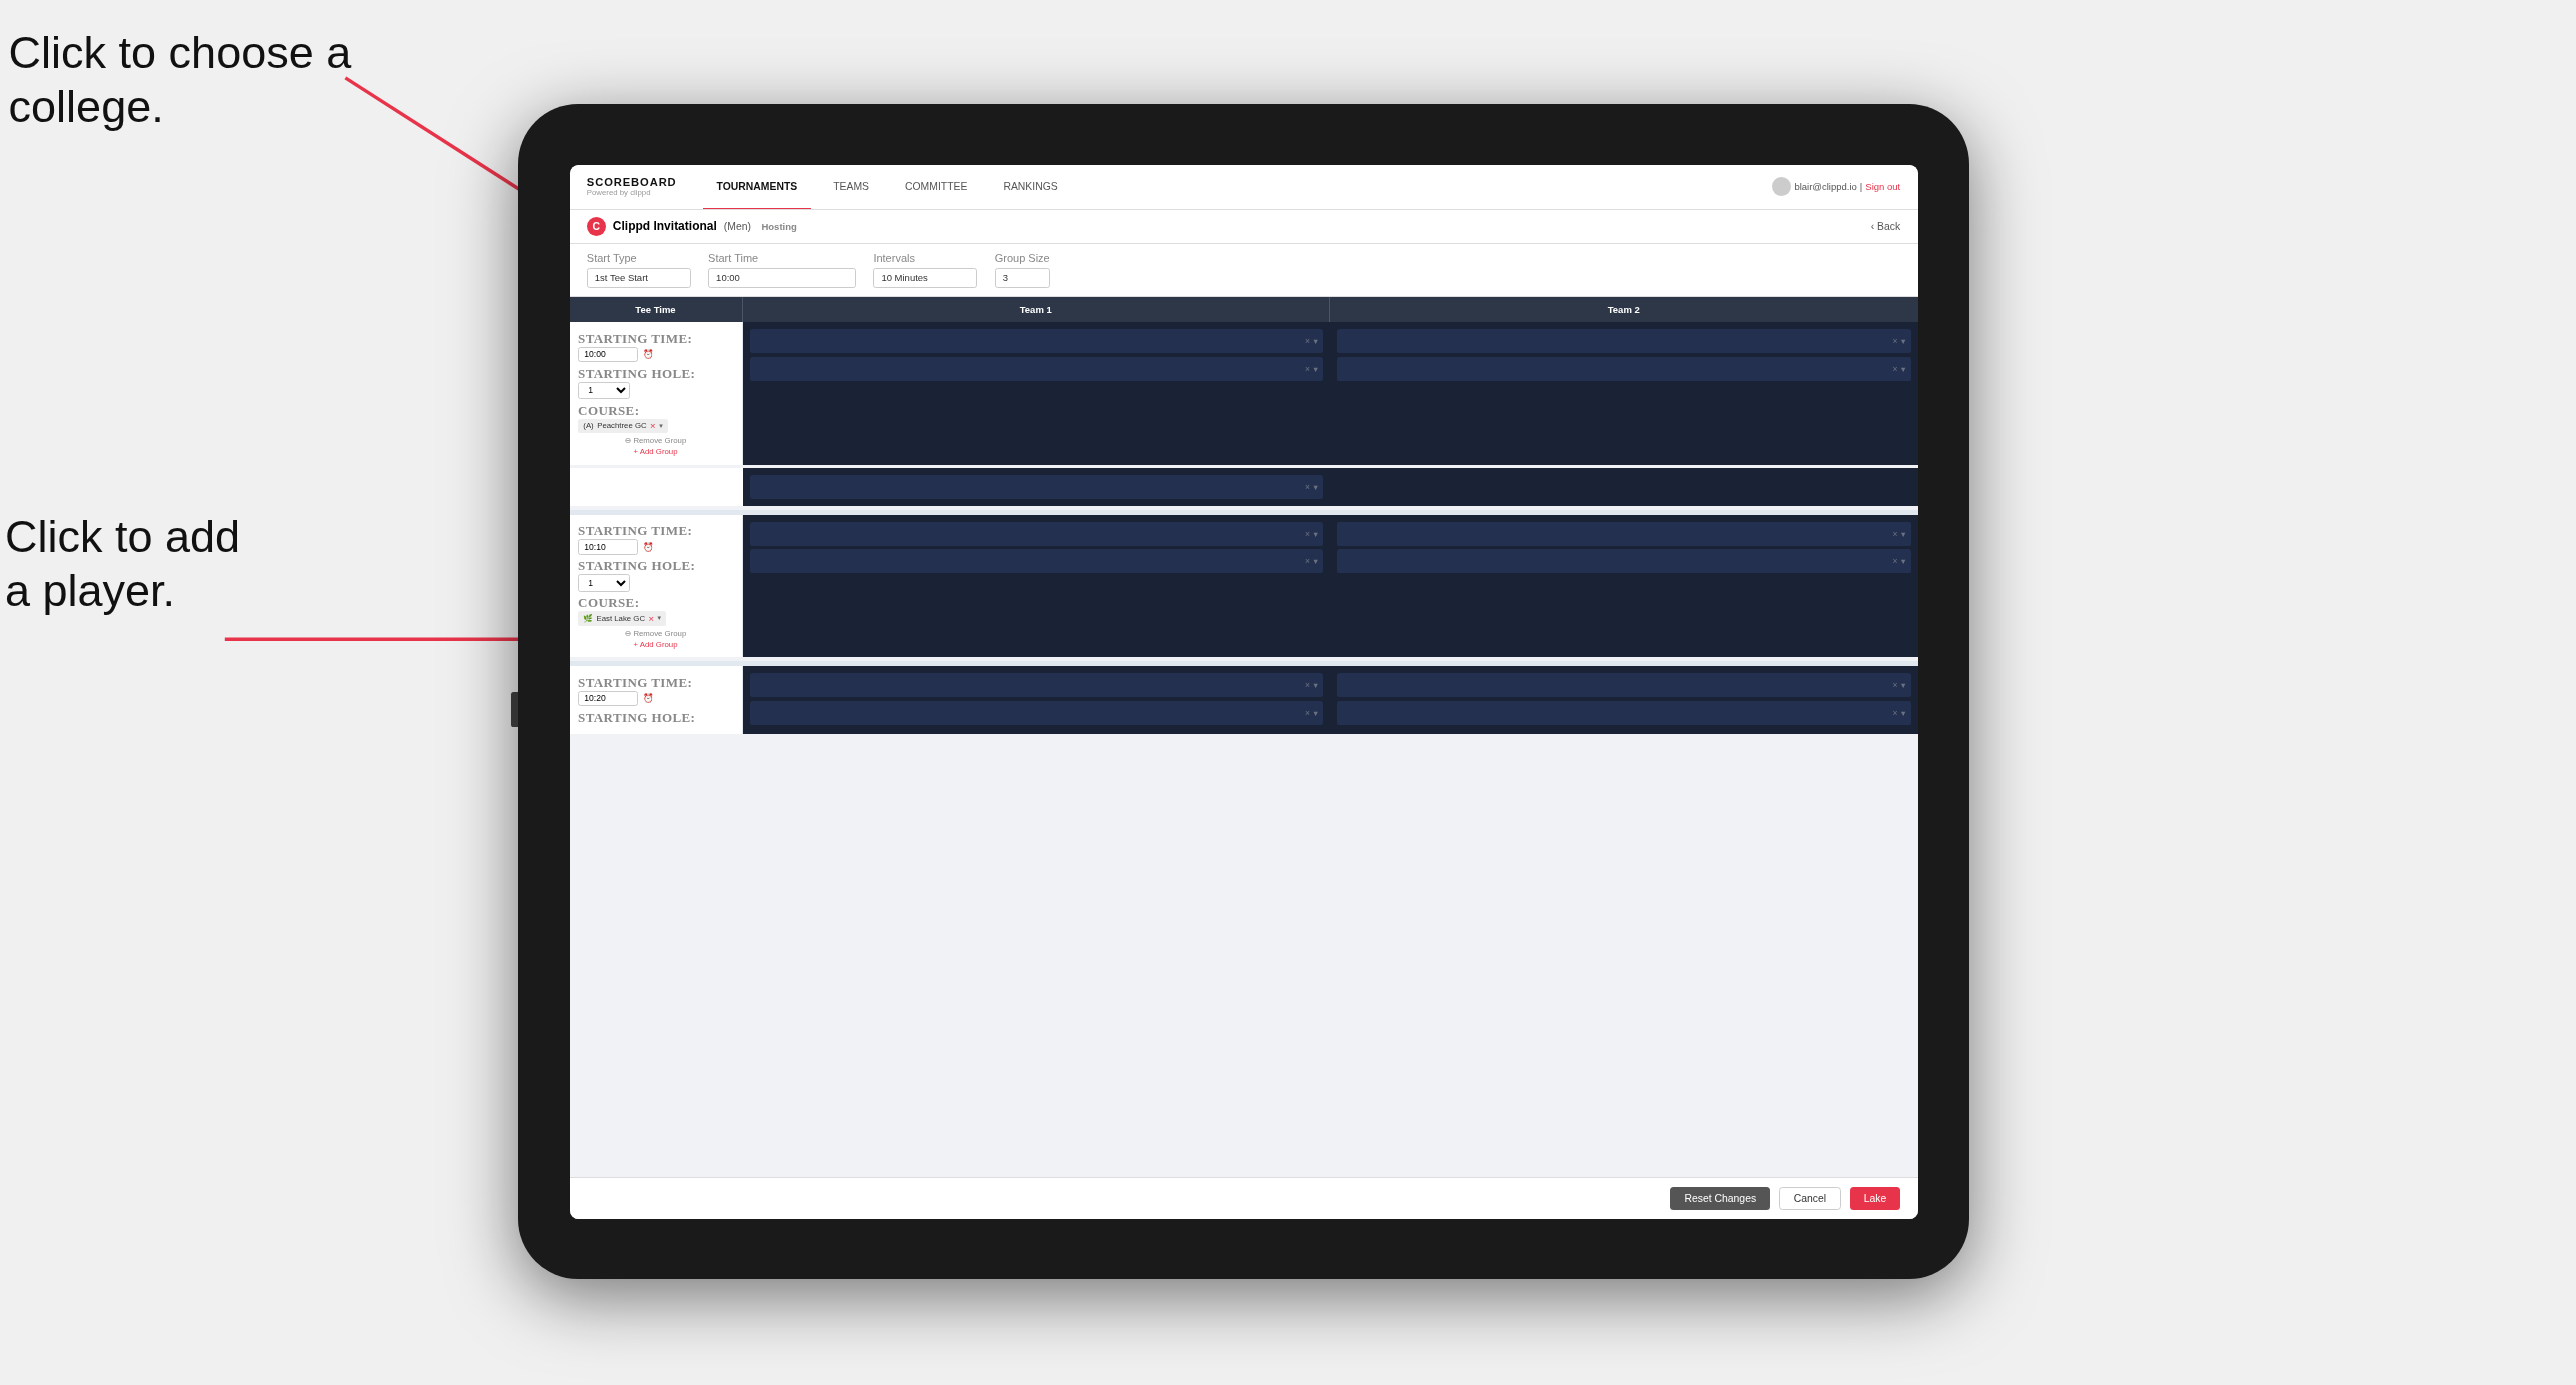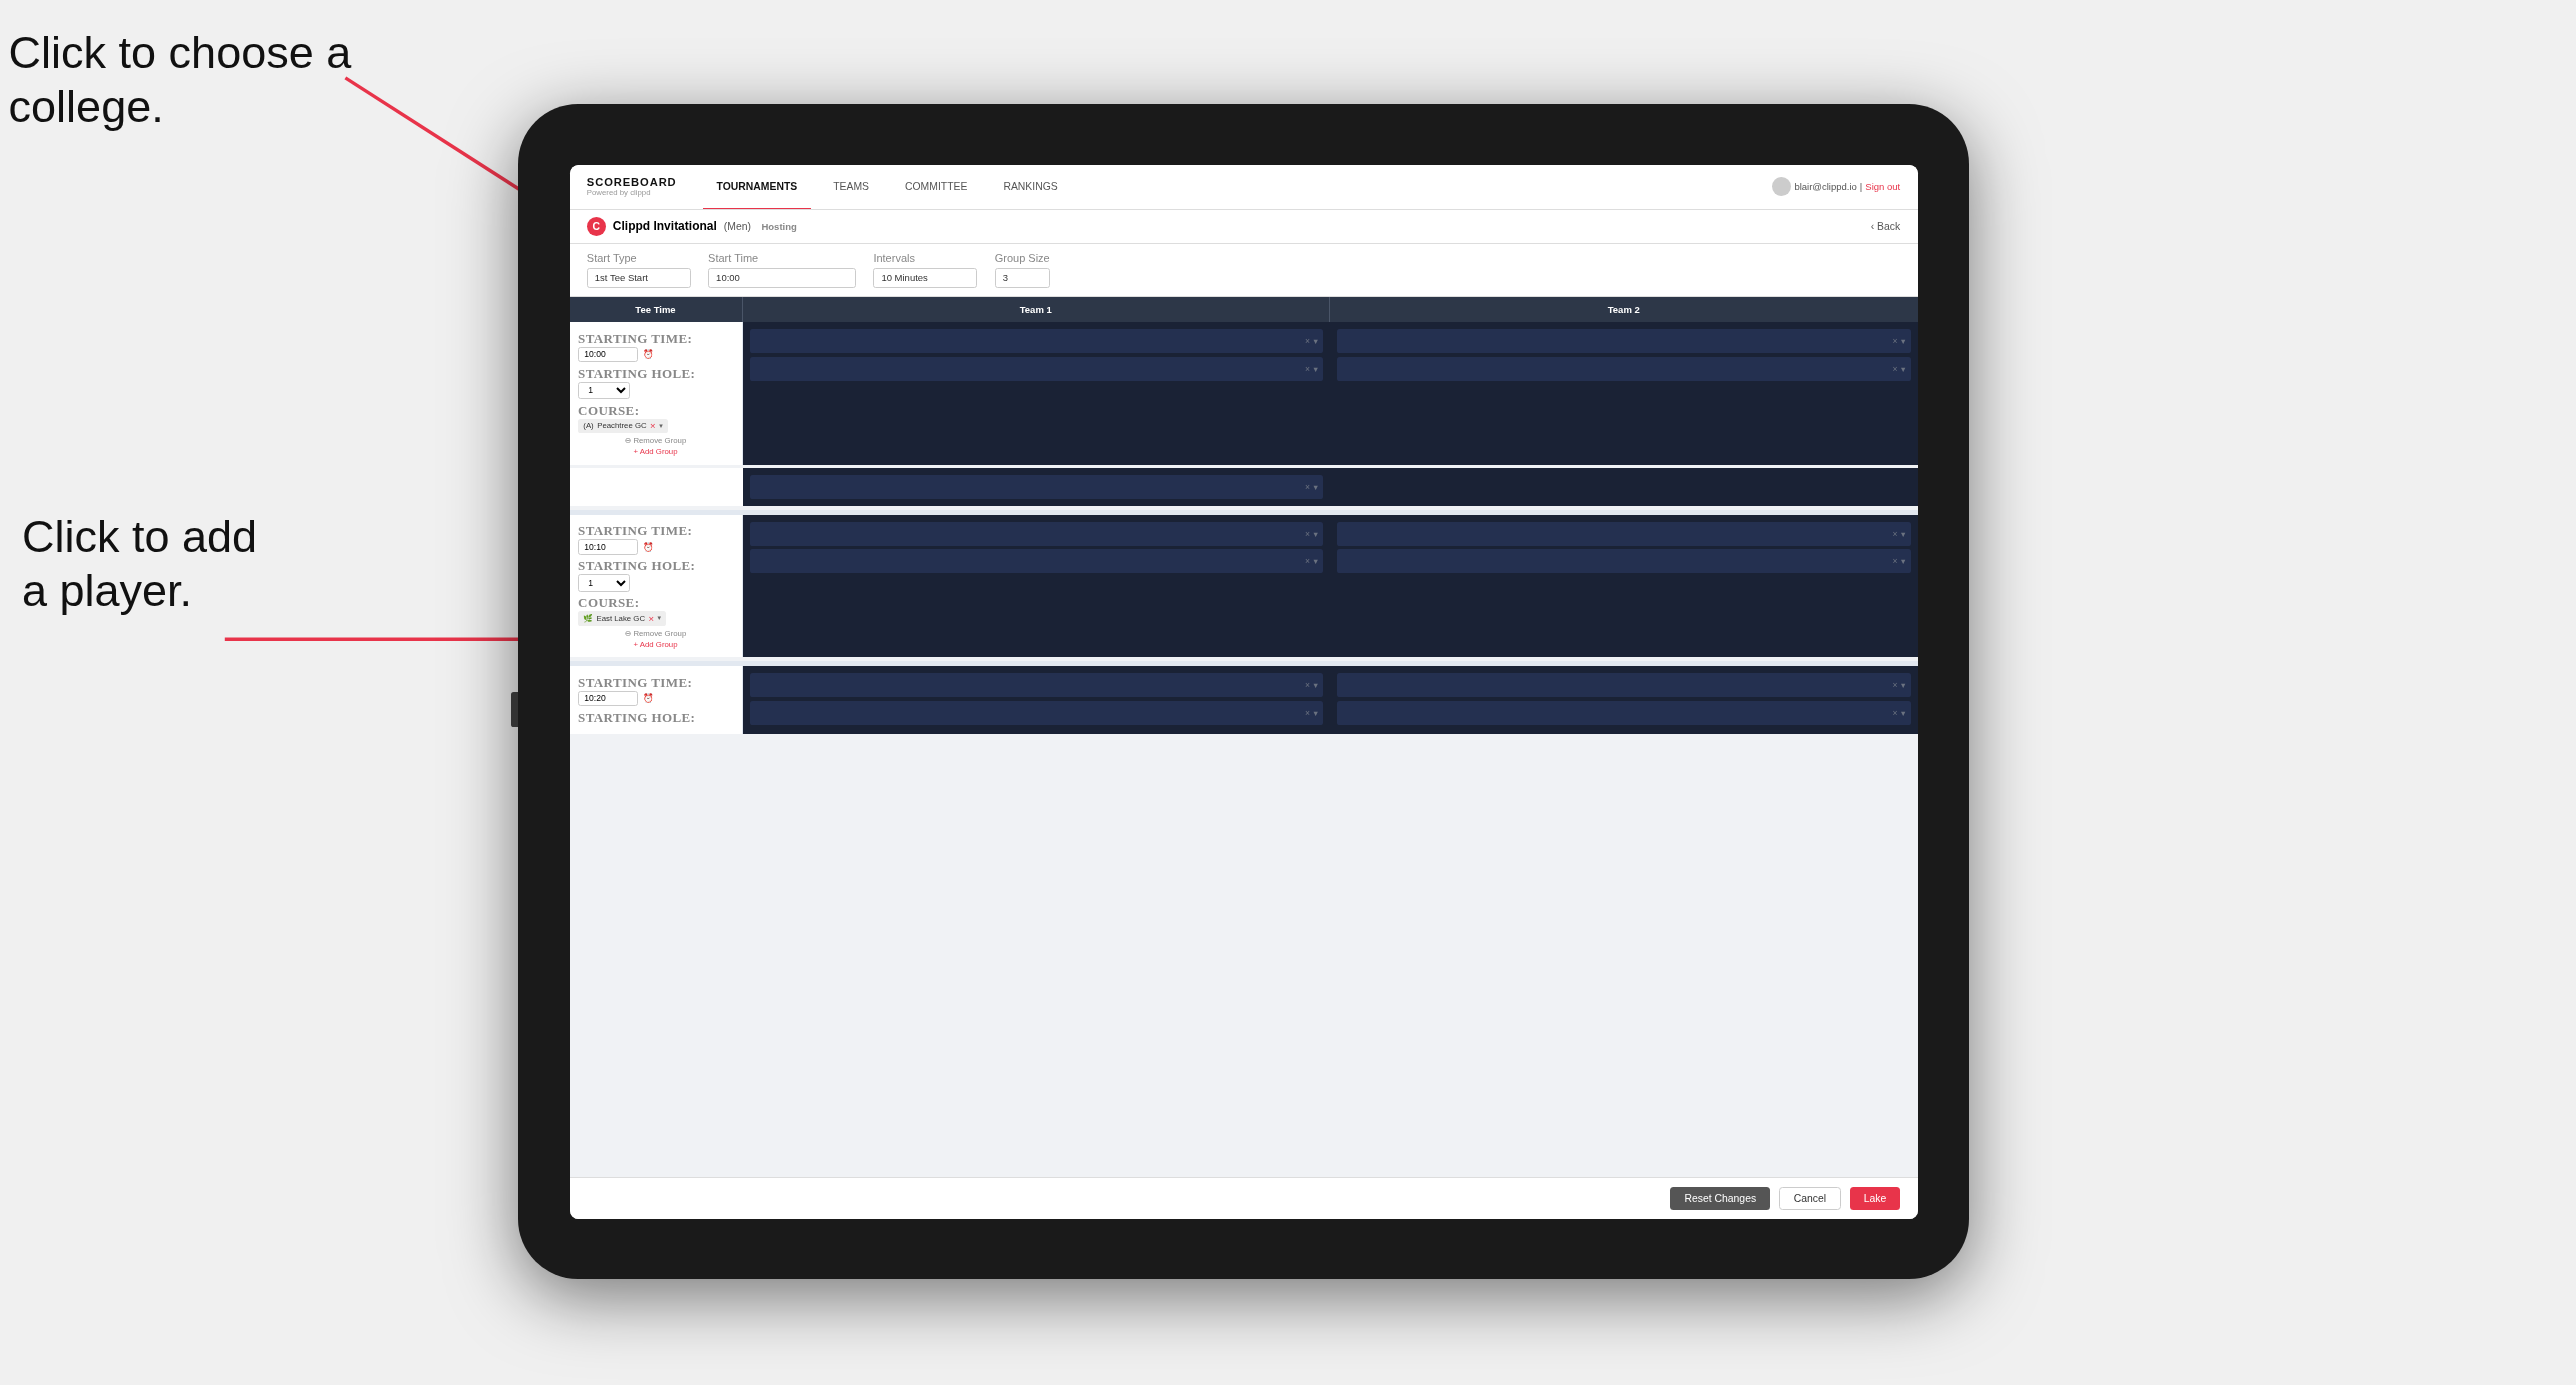--- a/index.html
+++ b/index.html
@@ -14,21 +14,21 @@
 
     
     .annotation {
       position: absolute;
       font-size: 45px;
       font-weight: 400;
       color: #111;
       line-height: 1.2;
     }
     .annotation-1 { top: 26px; left: 8.6px; }
-    .annotation-2 { top: 510px; left: 22px; }
+    .annotation-2 { top: 510px; left: 5px; }
 
     
     .arrow-svg {
       position: absolute;
       pointer-events: none;
     }
 
     
     .tablet-frame {
       position: absolute;

